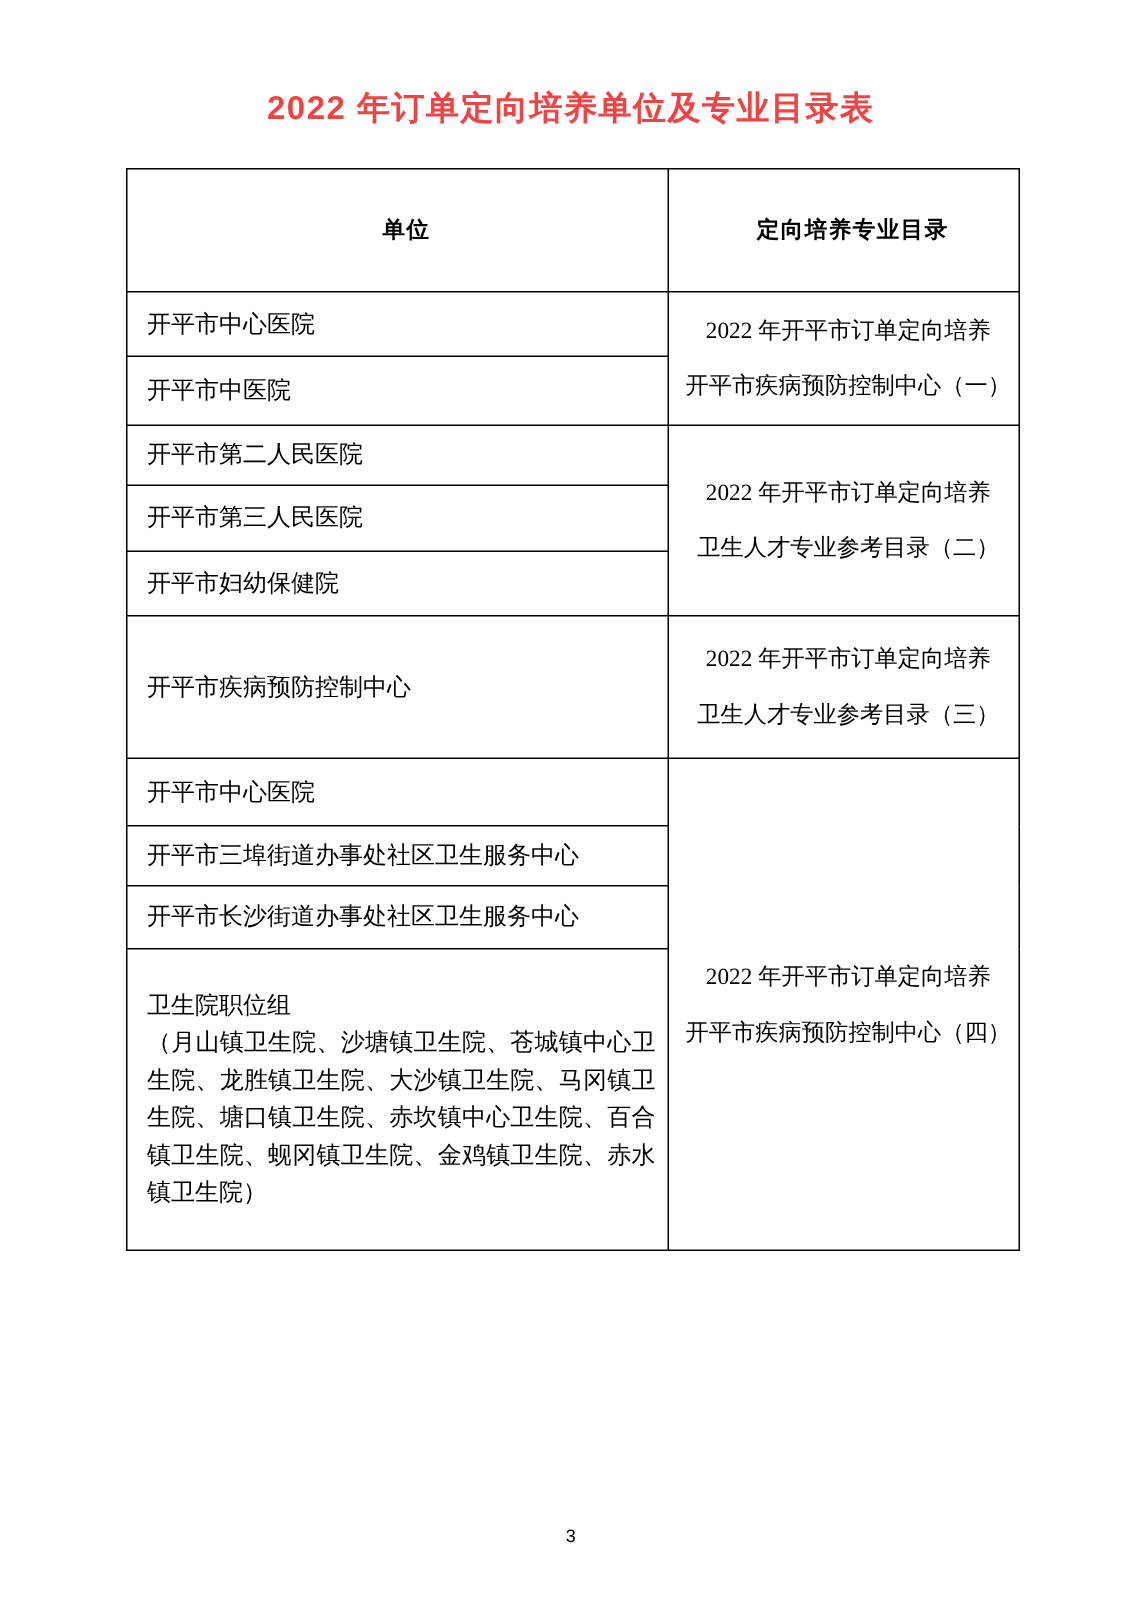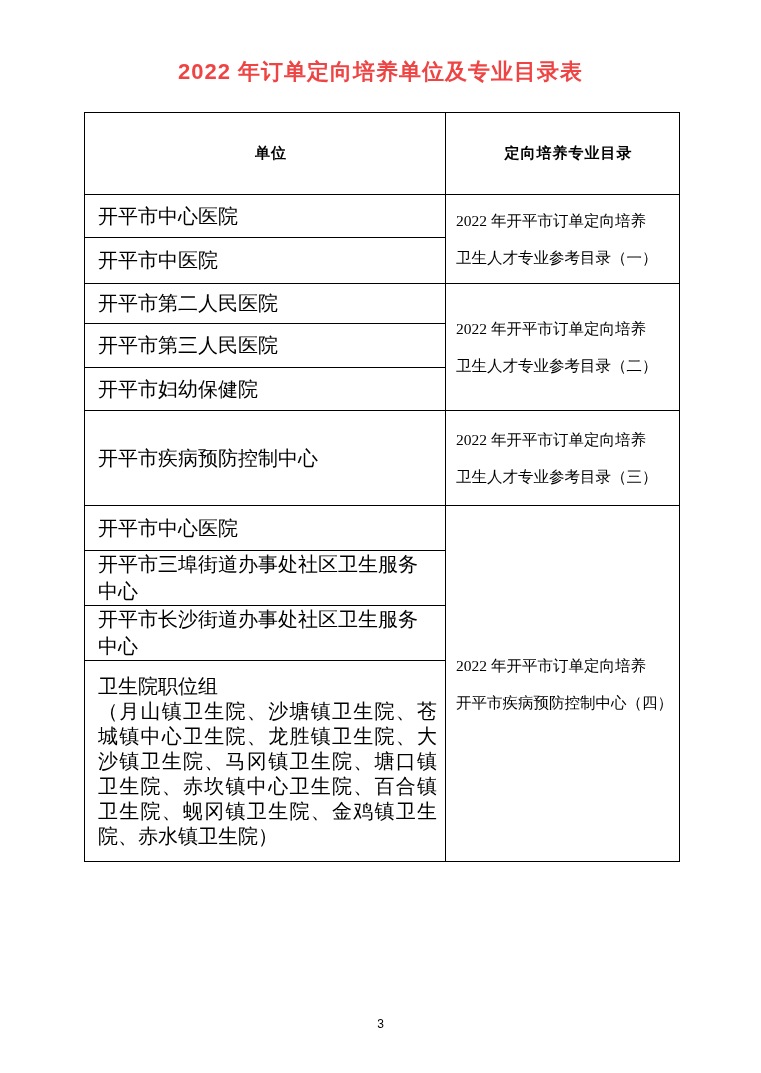--- a/index.html
+++ b/index.html
@@ -42,28 +42,28 @@
     padding-left: 12px;
   }
   th {
     font-family: "Liberation Sans", sans-serif;
     font-weight: bold;
     font-size: 15px;
     text-align: center;
     letter-spacing: 1px;
   }
   td.unit {
-    font-size: 20px;
+    font-size: 16px;
     text-align: left;
     padding-left: 13px;
     padding-right: 8px;
   }
   td.catalog {
     font-size: 15.5px;
-    text-align: left;
+    text-align: center;
     padding-left: 10px;
     padding-right: 4px;
   }
   .cat-line { line-height: 37px; white-space: nowrap; }
   .unit-group-title { line-height: 25px; }
   .unit-group-detail { line-height: 25px; text-align: justify; }
   tr.h82  { height: 82px; }
   tr.h43  { height: 43px; }
   tr.h46  { height: 46px; }
   tr.h40  { height: 40px; }
@@ -99,21 +99,21 @@
         <th>单位</th>
         <th>定向培养专业目录</th>
       </tr>
     </thead>
     <tbody>
 
       <tr class="h43">
         <td class="unit">开平市中心医院</td>
         <td class="catalog" rowspan="2">
           <div class="cat-line">2022 年开平市订单定向培养</div>
-          <div class="cat-line">卫生人才专业参考目录（一）</div>
+          <div class="cat-line">开平市疾病预防控制中心（一）</div>
         </td>
       </tr>
       <tr class="h46">
         <td class="unit">开平市中医院</td>
       </tr>
 
       <tr class="h40">
         <td class="unit">开平市第二人民医院</td>
         <td class="catalog" rowspan="3">
           <div class="cat-line">2022 年开平市订单定向培养</div>

